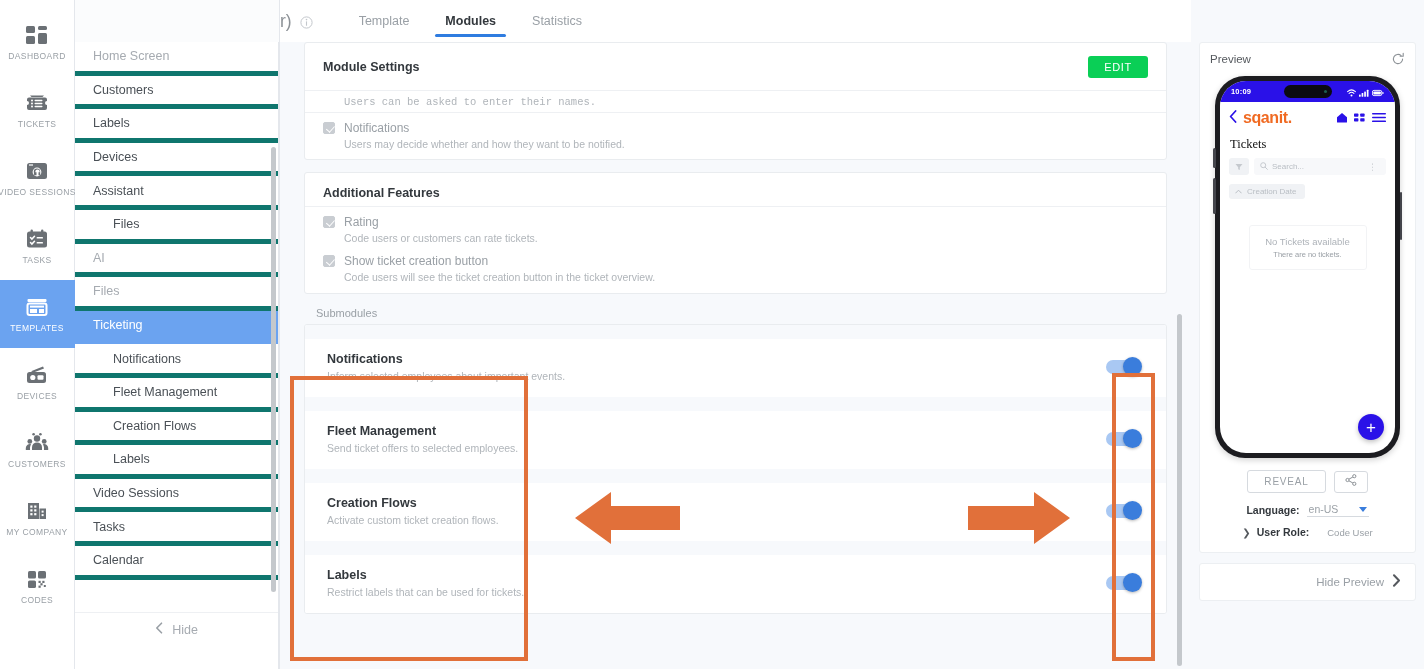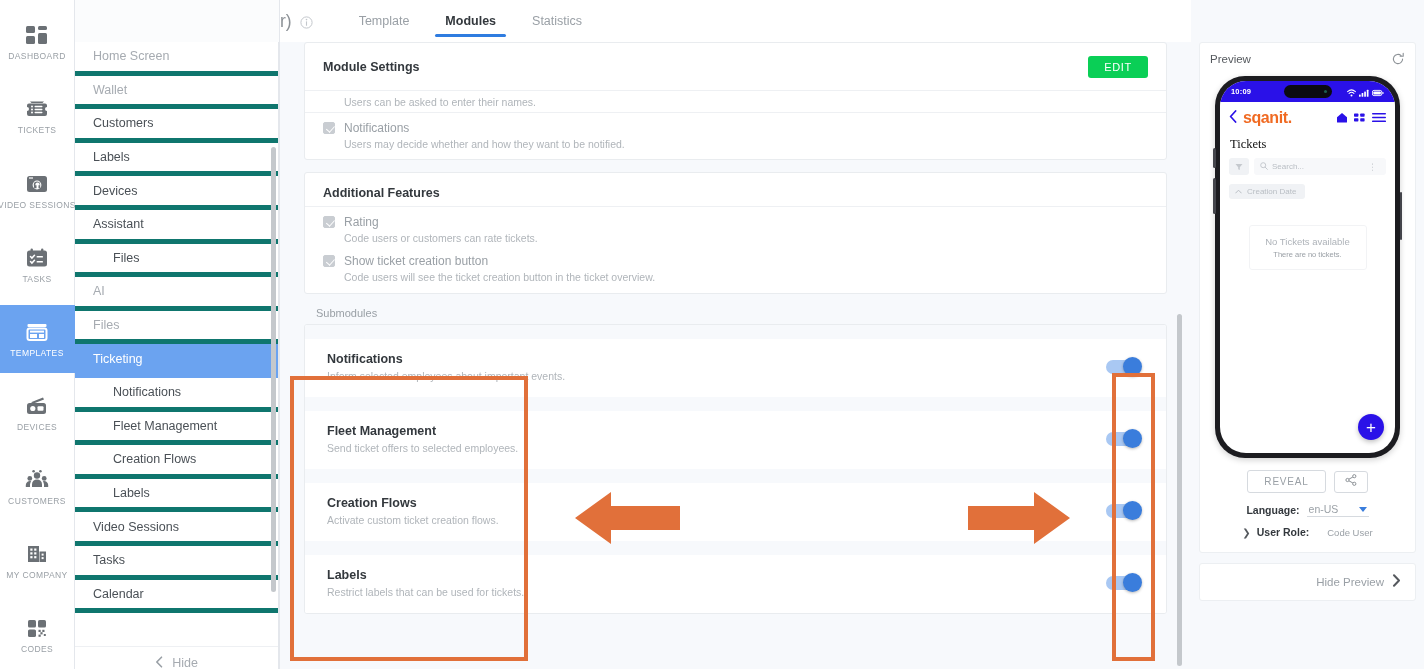--- a/index.html
+++ b/index.html
@@ -13,21 +13,20 @@
 
   
   .rail {
     width: 75px; height: 669px;
     background: #ffffff;
     border-right: 1px solid #e4e7ec;
     display: flex; flex-direction: column;
     align-items: center;
     padding-top: 8px;
     flex: 0 0 75px;
-    justify-content: space-between;
   }
   .rail-item {
     width: 75px; height: 68px;
     display: flex; flex-direction: column;
     align-items: center; justify-content: center;
     gap: 5px;
     cursor: pointer;
   }
   .rail-item.active { background: #6ba3f0; }
   .rail-ico { width: 26px; height: 24px; display:block; }
@@ -498,21 +497,20 @@
         </g>
           </svg>
       </span>
       <span class="rail-lbl">CODES</span>
     </div>
   </div>
 
   <div class="navcol">
     <div class="navlist">
       <div class="navrow muted">Home Screen</div>
-      <div class="navrow muted">Wallet</div>
       <div class="navrow">Customers</div>
       <div class="navrow">Labels</div>
       <div class="navrow">Devices</div>
       <div class="navrow">Assistant</div>
       <div class="navrow sub">Files</div>
       <div class="navrow muted">AI</div>
       <div class="navrow muted">Files</div>
       <div class="navrow sel">Ticketing</div>
       <div class="navrow sub">Notifications</div>
       <div class="navrow sub">Fleet Management</div>
@@ -553,21 +551,21 @@
     </div>
 
     <div class="scrollarea">
 
       <div class="card">
         <div class="card-head">
           <div class="card-head-title">Module Settings</div>
           <button class="btn-edit">EDIT</button>
         </div>
 
-        <div class="setting-row" style="padding-top:2px;padding-bottom:4px;">
+        <div class="setting-row" style="padding-top:2px;padding-bottom:4px;font-family:Liberation Mono, monospace;">
           <div class="chk-desc nochk">Users can be asked to enter their names.</div>
         </div>
 
         <div class="setting-row">
           <div class="chk-line">
             <span class="chk on"></span>
             <span class="chk-label dim">Notifications</span>
           </div>
           <div class="chk-desc">Users may decide whether and how they want to be notified.</div>
         </div>

